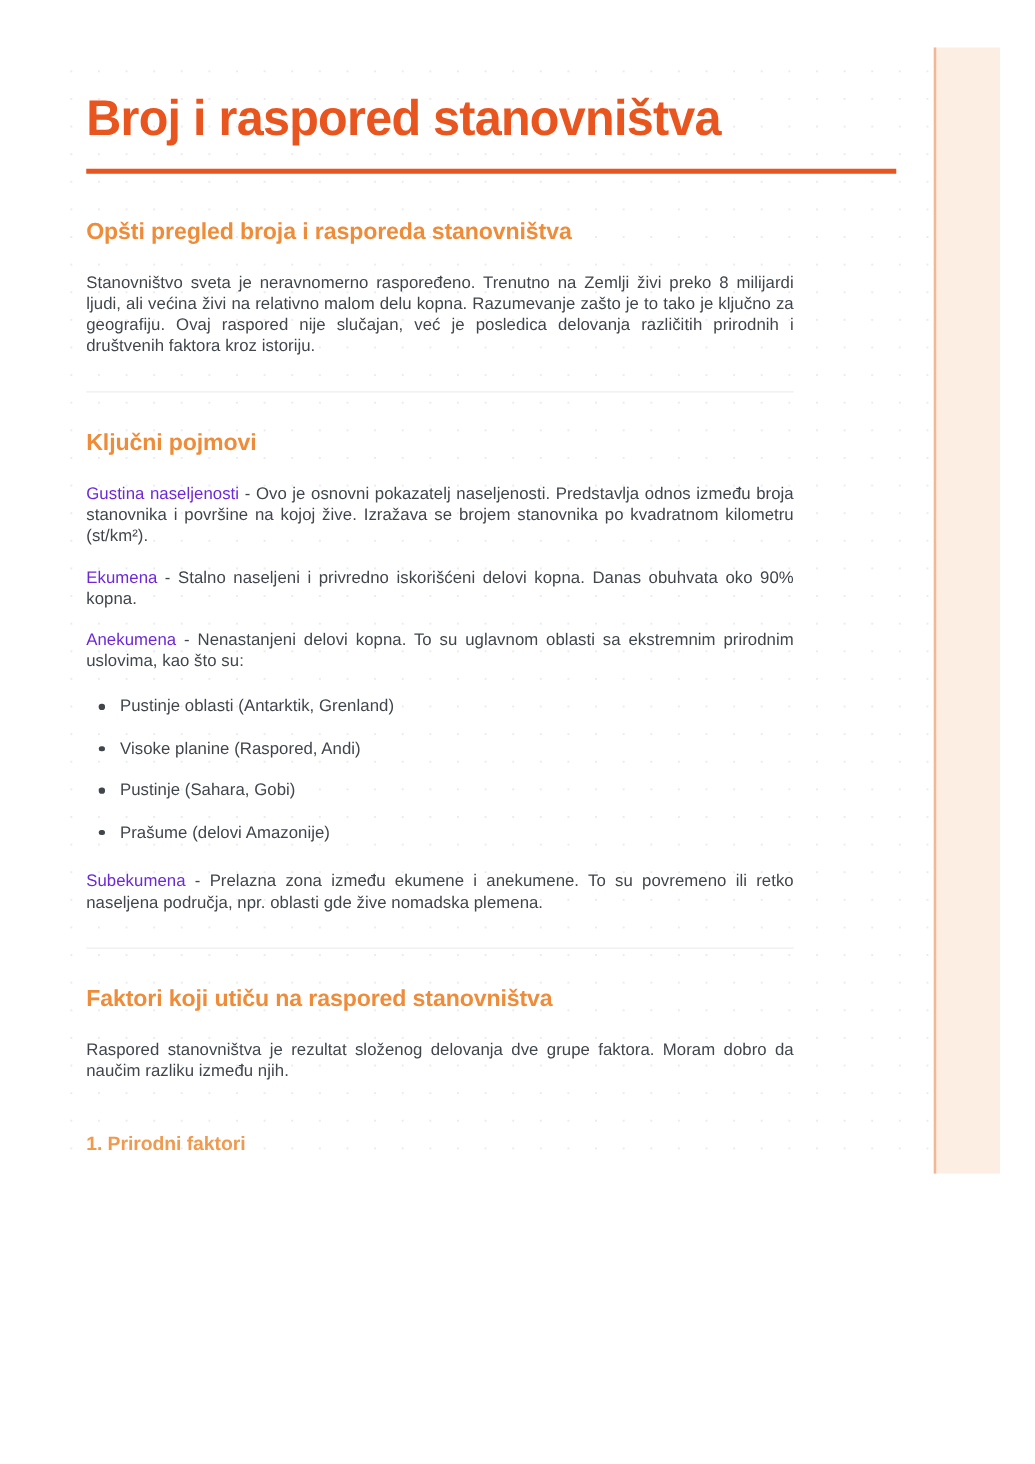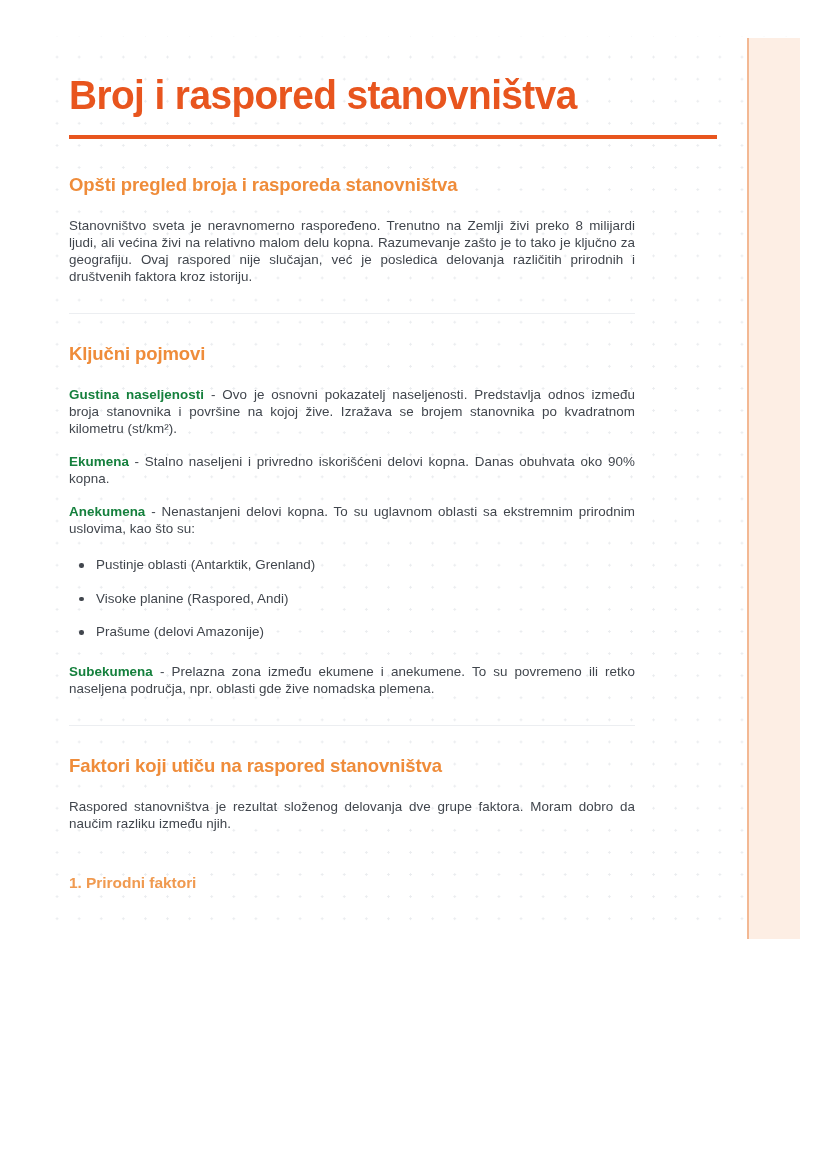--- a/index.html
+++ b/index.html
@@ -100,22 +100,22 @@
   
   .para {
     font-size: 13.4px;
     line-height: 17px;
     color: #41464d;
     text-align: justify;
     margin: 0;
     letter-spacing: 0.05px;
   }
   .para b, .term {
-    font-weight: 700;
-    color: #15803d;
+    font-weight: 400;
+    color: #6d28d9;
   }
 
   .bullets {
     list-style: none;
     margin: 0;
     padding: 0;
   }
   .bullets li {
     position: relative;
     font-size: 13.4px;
@@ -203,20 +203,21 @@
 
     <div class="sp-16"></div>
 
     <p class="para"><span class="term">Anekumena</span><span> - Nenastanjeni delovi kopna. To su uglavnom oblasti sa ekstremnim prirodnim uslovima, kao što su:</span></p>
 
     <div class="sp-11"></div>
 
     <ul class="bullets">
       <li>Pustinje oblasti (Antarktik, Grenland)</li>
       <li>Visoke planine (Raspored, Andi)</li>
+      <li>Pustinje (Sahara, Gobi)</li>
       <li>Prašume (delovi Amazonije)</li>
     </ul>
 
     <div class="sp-14"></div>
 
     <p class="para"><span class="term">Subekumena</span><span> - Prelazna zona između ekumene i anekumene. To su povremeno ili retko naseljena područja, npr. oblasti gde žive nomadska plemena.</span></p>
 
     <div class="sp-28"></div>
 
     <div class="divider"></div>

